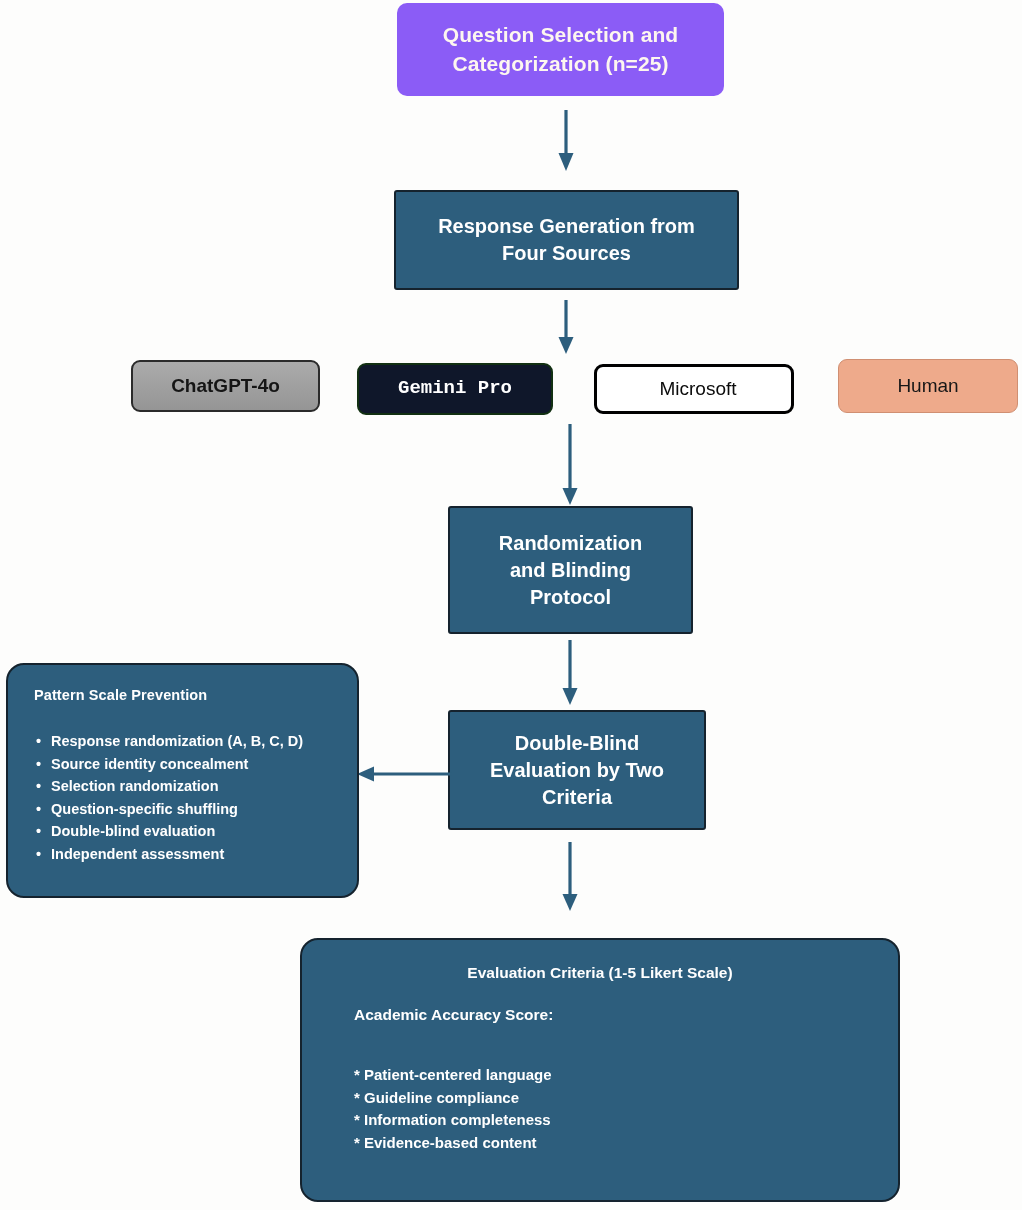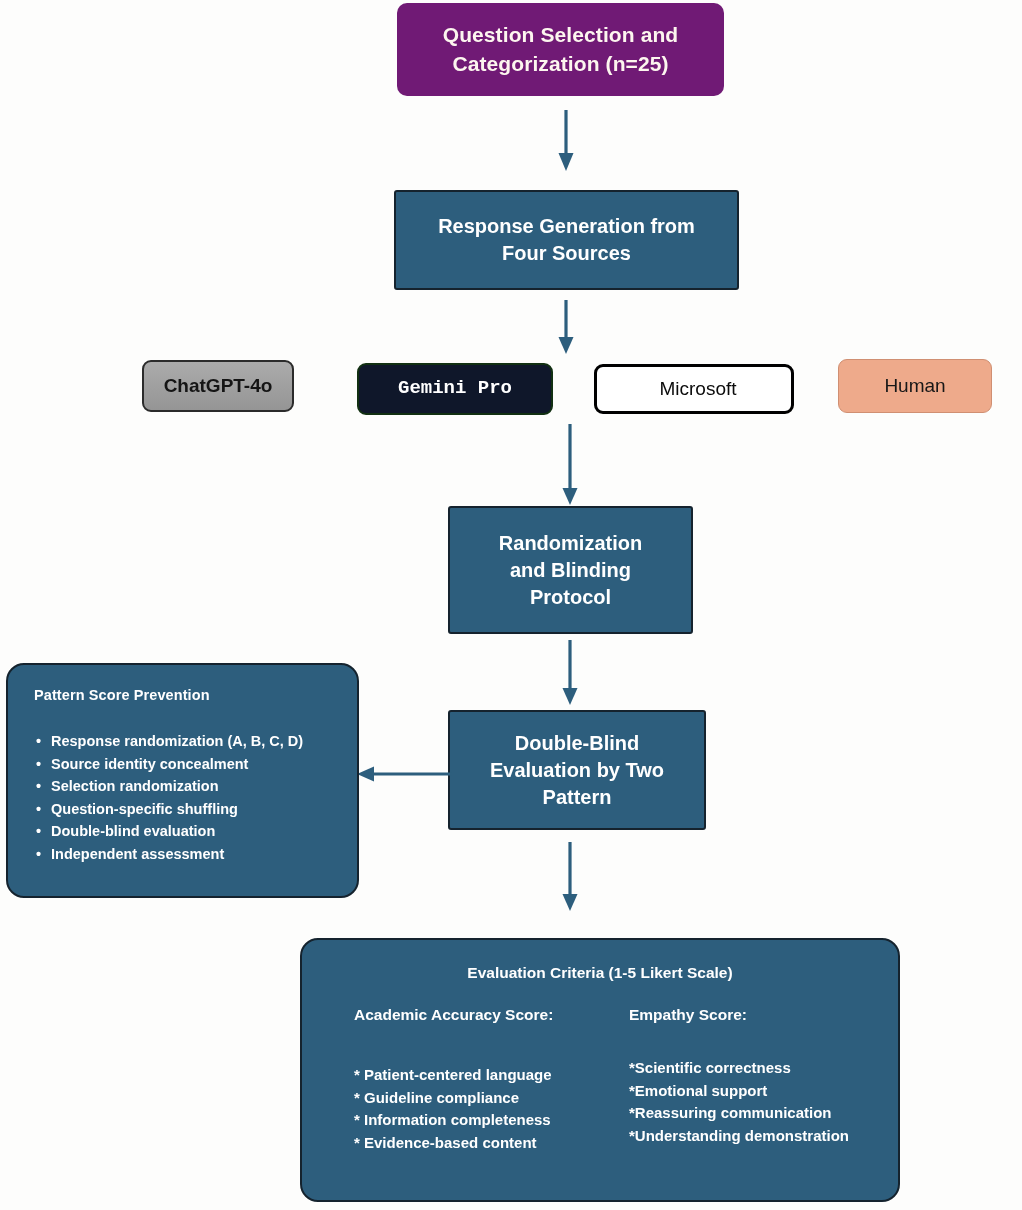--- a/index.html
+++ b/index.html
@@ -25,21 +25,21 @@
     display: flex;
     flex-direction: column;
     align-items: center;
     justify-content: center;
     text-align: center;
     line-height: 1.35;
   }
 
   
   .n-orange {
-    background: #701a75;
+    background: #8b5cf6;
     border-radius: 10px;
     color: #fdf6ef;
     font-weight: bold;
     font-size: 21px;
     letter-spacing: 0.1px;
   }
 
   
   .n-blue {
     background: #2d5e7d;
@@ -165,33 +165,33 @@
   <div class="node n-blue" style="left:394px; top:190px; width:345px; height:100px;">
     <div>Response Generation from</div>
     <div>Four Sources</div>
   </div>
 
   <svg class="arrow" style="left:552px; top:300px;" width="28" height="55" viewBox="0 0 28 55">
     <line x1="14" y1="0" x2="14" y2="39" stroke="#2d5e7d" stroke-width="3.2"></line>
     <polygon points="14,54 6.5,37 21.5,37" fill="#2d5e7d"></polygon>
   </svg>
 
-  <div class="node n-src n-gray" style="left:142px; top:360px; width:152px; height:52px;justify-content:center;">
+  <div class="node n-src n-gray" style="left:131px; top:360px; width:189px; height:52px;justify-content:center;">
     <span>ChatGPT-4o</span>
   </div>
 
   <div class="node n-src n-green" style="left:357px; top:363px; width:196px; height:52px;">
     <span>Gemini Pro</span>
   </div>
 
   <div class="node n-src n-white" style="left:594px; top:364px; width:200px; height:50px;">
     <span>Microsoft</span>
   </div>
 
-  <div class="node n-src n-salmon" style="left:838px; top:359px; width:154px; height:54px;">
+  <div class="node n-src n-salmon" style="left:838px; top:359px; width:180px; height:54px;">
     <span>Human</span>
   </div>
 
   <svg class="arrow" style="left:556px; top:424px;" width="28" height="82" viewBox="0 0 28 82">
     <line x1="14" y1="0" x2="14" y2="66" stroke="#2d5e7d" stroke-width="3.2"></line>
     <polygon points="14,81 6.5,64 21.5,64" fill="#2d5e7d"></polygon>
   </svg>
 
   <div class="node n-blue" style="left:448px; top:506px; width:245px; height:128px;">
     <div>Randomization</div>
@@ -200,30 +200,30 @@
   </div>
 
   <svg class="arrow" style="left:556px; top:640px;" width="28" height="66" viewBox="0 0 28 66">
     <line x1="14" y1="0" x2="14" y2="50" stroke="#2d5e7d" stroke-width="3.2"></line>
     <polygon points="14,65 6.5,48 21.5,48" fill="#2d5e7d"></polygon>
   </svg>
 
   <div class="node n-blue" style="left:448px; top:710px; width:258px; height:120px;">
     <div>Double-Blind</div>
     <div>Evaluation by Two</div>
-    <div>Pattern</div>
+    <div>Criteria</div>
   </div>
 
   <svg class="arrow" style="left:356px; top:760px;" width="96" height="28" viewBox="0 0 96 28">
     <line x1="96" y1="14" x2="16" y2="14" stroke="#2d5e7d" stroke-width="3.2"></line>
     <polygon points="1,14 18,6.5 18,21.5" fill="#2d5e7d"></polygon>
   </svg>
 
   <div class="panel" style="left:6px; top:663px; width:353px; height:235px; padding:22px 0 0 26px;">
-    <div class="panel-title">Pattern Score Prevention</div>
+    <div class="panel-title">Pattern Scale Prevention</div>
     <ul class="bullet-list" style="margin-top:27px;">
       <li>Response randomization (A, B, C, D)</li>
       <li>Source identity concealment</li>
       <li>Selection randomization</li>
       <li>Question-specific shuffling</li>
       <li>Double-blind evaluation</li>
       <li>Independent assessment</li>
     </ul>
   </div>
 
@@ -240,25 +240,16 @@
       <div style="width:276px;">
         <div class="eval-col-title">Academic Accuracy Score:</div>
         <ul class="star-list" style="margin-top:40px;">
           <li>*  Patient-centered language</li>
           <li>*  Guideline compliance</li>
           <li>*  Information completeness</li>
           <li>*  Evidence-based content</li>
         </ul>
       </div>
 
-      <div style="width:270px;">
-        <div class="eval-col-title">Empathy Score:</div>
-        <ul class="star-list" style="margin-top:33px;">
-          <li>*Scientific correctness</li>
-          <li>*Emotional support</li>
-          <li>*Reassuring communication</li>
-          <li>*Understanding demonstration</li>
-        </ul>
-      </div>
     </div>
   </div>
 
 </div>
 
 </body></html>

